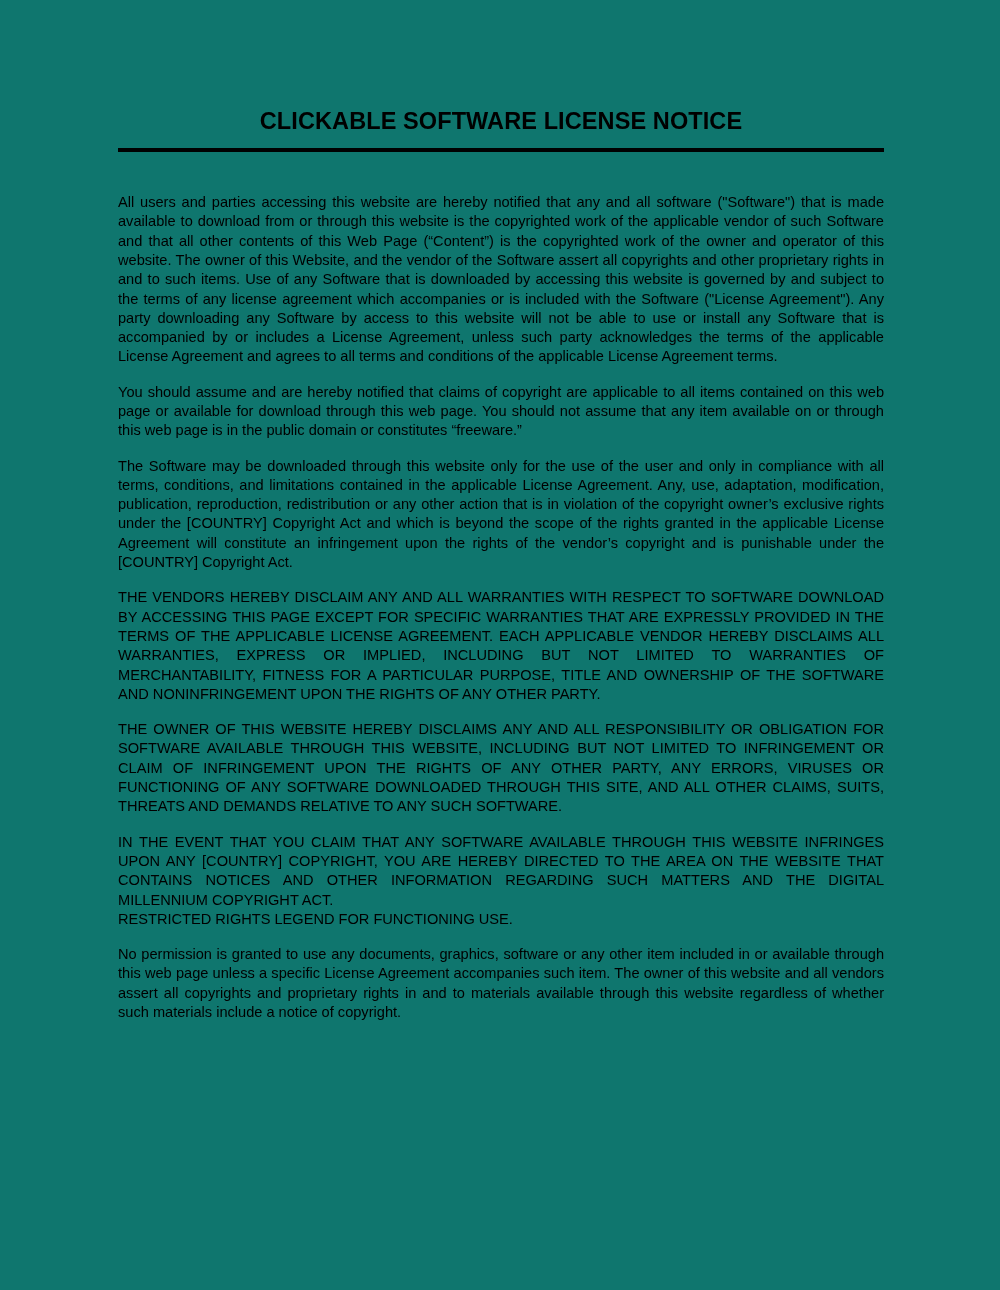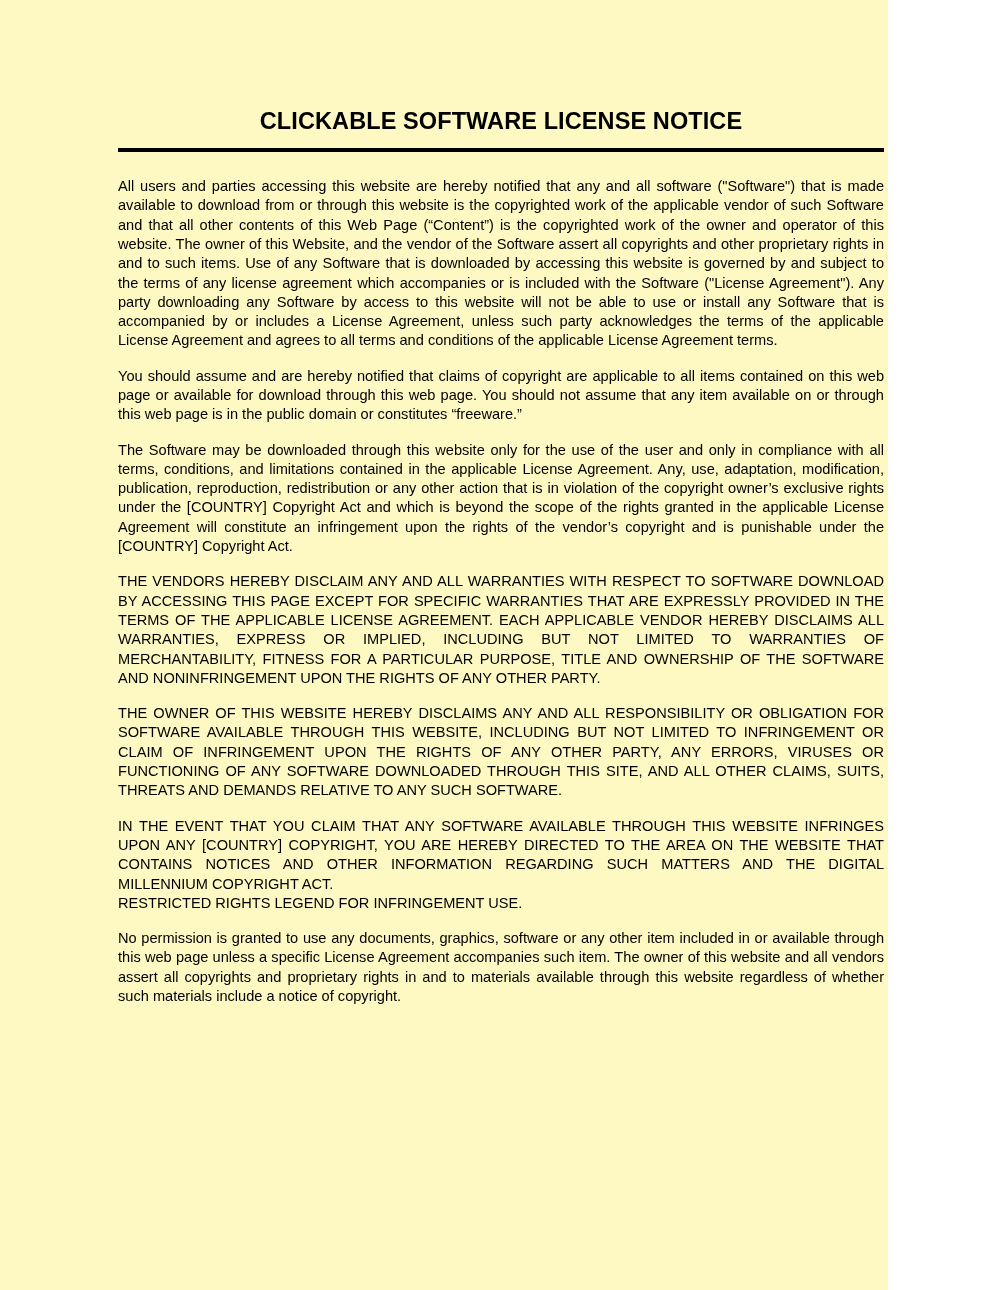--- a/index.html
+++ b/index.html
@@ -9,23 +9,23 @@
   }
   body {
     width: 1000px;
     height: 1290px;
     font-family: "Liberation Sans", sans-serif;
     color: #000000;
     -webkit-font-smoothing: antialiased;
   }
   .page {
     position: relative;
-    width: 888px;
+    width: 1000px;
     height: 1290px;
-    background: #fef9c3;
+    background: #0f766e;
     box-sizing: border-box;
   }
   .content {
     position: absolute;
     left: 118px;
     top: 0;
     width: 766px;
   }
   .doc-title {
     margin: 0;
@@ -40,21 +40,21 @@
   .title-rule {
     margin-top: 13px;
     width: 766px;
     height: 4px;
     background: #000000;
     font-size: 0;
     line-height: 0;
   }
   .body-text {
     margin: 0;
-    padding-top: 25px;
+    padding-top: 41px;
     font-size: 14.6px;
     line-height: 19.3px;
     text-align: justify;
     text-justify: inter-word;
     font-family: "Liberation Sans", sans-serif;
   }
   .para {
     margin: 0;
     padding: 0;
     font-size: 14.6px;
@@ -90,19 +90,19 @@
       <p class="para last-line-left">You should assume and are hereby notified that claims of copyright are applicable to all items contained on this web page or available for download through this web page. You should not assume that any item available on or through this web page is in the public domain or constitutes “freeware.”</p>
 
       <p class="para last-line-left">The Software may be downloaded through this website only for the use of the user and only in compliance with all terms, conditions, and limitations contained in the applicable License Agreement. Any, use, adaptation, modification, publication, reproduction, redistribution or any other action that is in violation of the copyright owner’s exclusive rights under the [COUNTRY] Copyright Act and which is beyond the scope of the rights granted in the applicable License Agreement will constitute an infringement upon the rights of the vendor’s copyright and is punishable under the [COUNTRY] Copyright Act.</p>
 
       <p class="para last-line-left">THE VENDORS HEREBY DISCLAIM ANY AND ALL WARRANTIES WITH RESPECT TO SOFTWARE DOWNLOAD BY ACCESSING THIS PAGE EXCEPT FOR SPECIFIC WARRANTIES THAT ARE EXPRESSLY PROVIDED IN THE TERMS OF THE APPLICABLE LICENSE AGREEMENT. EACH APPLICABLE VENDOR HEREBY DISCLAIMS ALL WARRANTIES, EXPRESS OR IMPLIED, INCLUDING BUT NOT LIMITED TO WARRANTIES OF MERCHANTABILITY, FITNESS FOR A PARTICULAR PURPOSE, TITLE AND OWNERSHIP OF THE SOFTWARE AND NONINFRINGEMENT UPON THE RIGHTS OF ANY OTHER PARTY.</p>
 
       <p class="para last-line-left">THE OWNER OF THIS WEBSITE HEREBY DISCLAIMS ANY AND ALL RESPONSIBILITY OR OBLIGATION FOR SOFTWARE AVAILABLE THROUGH THIS WEBSITE, INCLUDING BUT NOT LIMITED TO INFRINGEMENT OR CLAIM OF INFRINGEMENT UPON THE RIGHTS OF ANY OTHER PARTY, ANY ERRORS, VIRUSES OR FUNCTIONING OF ANY SOFTWARE DOWNLOADED THROUGH THIS SITE, AND ALL OTHER CLAIMS, SUITS, THREATS AND DEMANDS RELATIVE TO ANY SUCH SOFTWARE.</p>
 
       <p class="para last-line-left">IN THE EVENT THAT YOU CLAIM THAT ANY SOFTWARE AVAILABLE THROUGH THIS WEBSITE INFRINGES UPON ANY [COUNTRY] COPYRIGHT, YOU ARE HEREBY DIRECTED TO THE AREA ON THE WEBSITE THAT CONTAINS NOTICES AND OTHER INFORMATION REGARDING SUCH MATTERS AND THE DIGITAL MILLENNIUM COPYRIGHT ACT.</p>
 
-      <p class="para tight last-line-left">RESTRICTED RIGHTS LEGEND FOR INFRINGEMENT USE.</p>
+      <p class="para tight last-line-left">RESTRICTED RIGHTS LEGEND FOR FUNCTIONING USE.</p>
 
       <p class="para last-line-left">No permission is granted to use any documents, graphics, software or any other item included in or available through this web page unless a specific License Agreement accompanies such item. The owner of this website and all vendors assert all copyrights and proprietary rights in and to materials available through this website regardless of whether such materials include a notice of copyright.</p>
 
     </div>
   </div>
 </div>
 
 </body></html>

